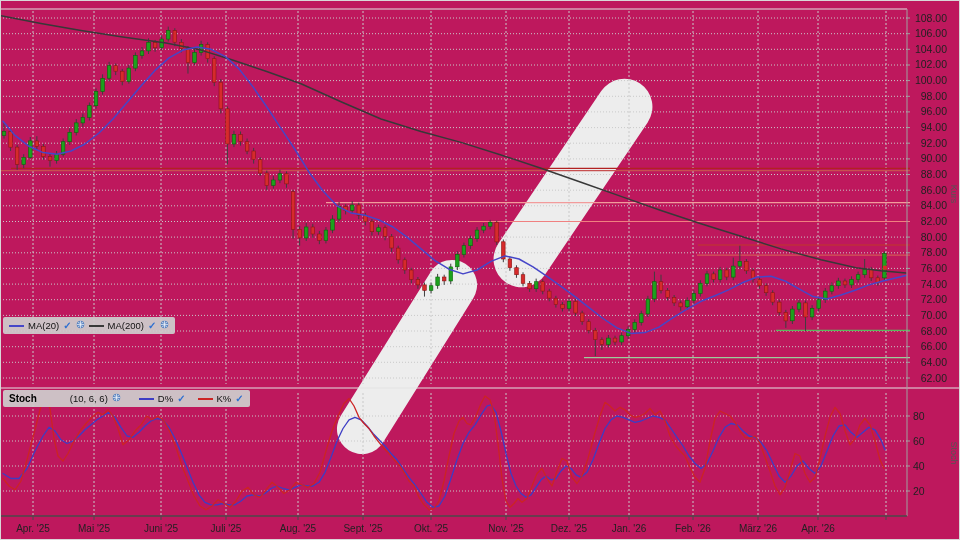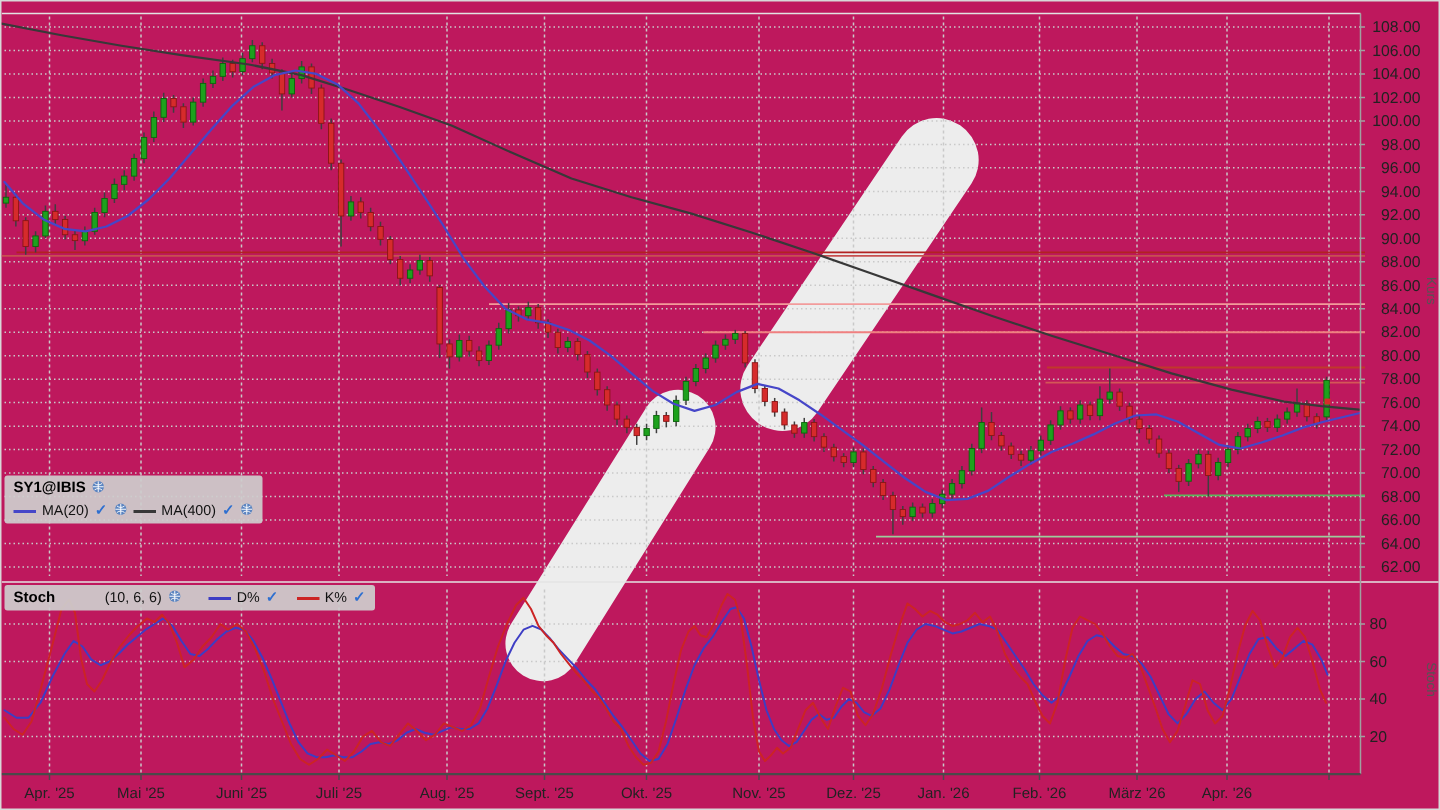--- a/index.html
+++ b/index.html
@@ -477,36 +477,29 @@
         <line x1="0" y1="515" x2="906" y2="515" stroke="#4a4a4a" stroke-width="1.5"></line>
       </g>
       <g>
         <text x="950" y="193" transform="rotate(90 950 193)" font-size="9" fill="#555" text-anchor="middle">Kurs</text>
         <text x="950" y="452" transform="rotate(90 950 452)" font-size="9" fill="#555" text-anchor="middle">Stoch</text>
       </g>
     </svg>
 
   <div class="legend" style="left:2px;top:316px;">
     <div class="lrow">
-      <span class="sym">SY1@IBIS</span>
-      <span><svg width="9" height="9" viewBox="0 0 10 10">
-            <circle cx="5" cy="5" r="4.2" fill="#5b84c0"></circle>
-            <path d="M1 5h8M5 1v8M2.2 2.6c1.8 1.4 3.8 1.4 5.6 0M2.2 7.4c1.8-1.4 3.8-1.4 5.6 0" stroke="#ffffff" stroke-width="0.7" fill="none"></path>
-          </svg></span>
-    </div>
-    <div class="lrow">
       <span class="sw" style="border-top-color:#4646c8;"></span>
       <span>MA(20)</span>
       <span class="chk">✓</span>
       <span><svg width="9" height="9" viewBox="0 0 10 10">
             <circle cx="5" cy="5" r="4.2" fill="#5b84c0"></circle>
             <path d="M1 5h8M5 1v8M2.2 2.6c1.8 1.4 3.8 1.4 5.6 0M2.2 7.4c1.8-1.4 3.8-1.4 5.6 0" stroke="#ffffff" stroke-width="0.7" fill="none"></path>
           </svg></span>
       <span class="sw" style="border-top-color:#383838;"></span>
-      <span>MA(400)</span>
+      <span>MA(200)</span>
       <span class="chk">✓</span>
       <span><svg width="9" height="9" viewBox="0 0 10 10">
             <circle cx="5" cy="5" r="4.2" fill="#5b84c0"></circle>
             <path d="M1 5h8M5 1v8M2.2 2.6c1.8 1.4 3.8 1.4 5.6 0M2.2 7.4c1.8-1.4 3.8-1.4 5.6 0" stroke="#ffffff" stroke-width="0.7" fill="none"></path>
           </svg></span>
     </div>
   </div>
 
   <div class="legend lrow" style="left:2px;top:389px;">
     <span class="sym">Stoch</span>

